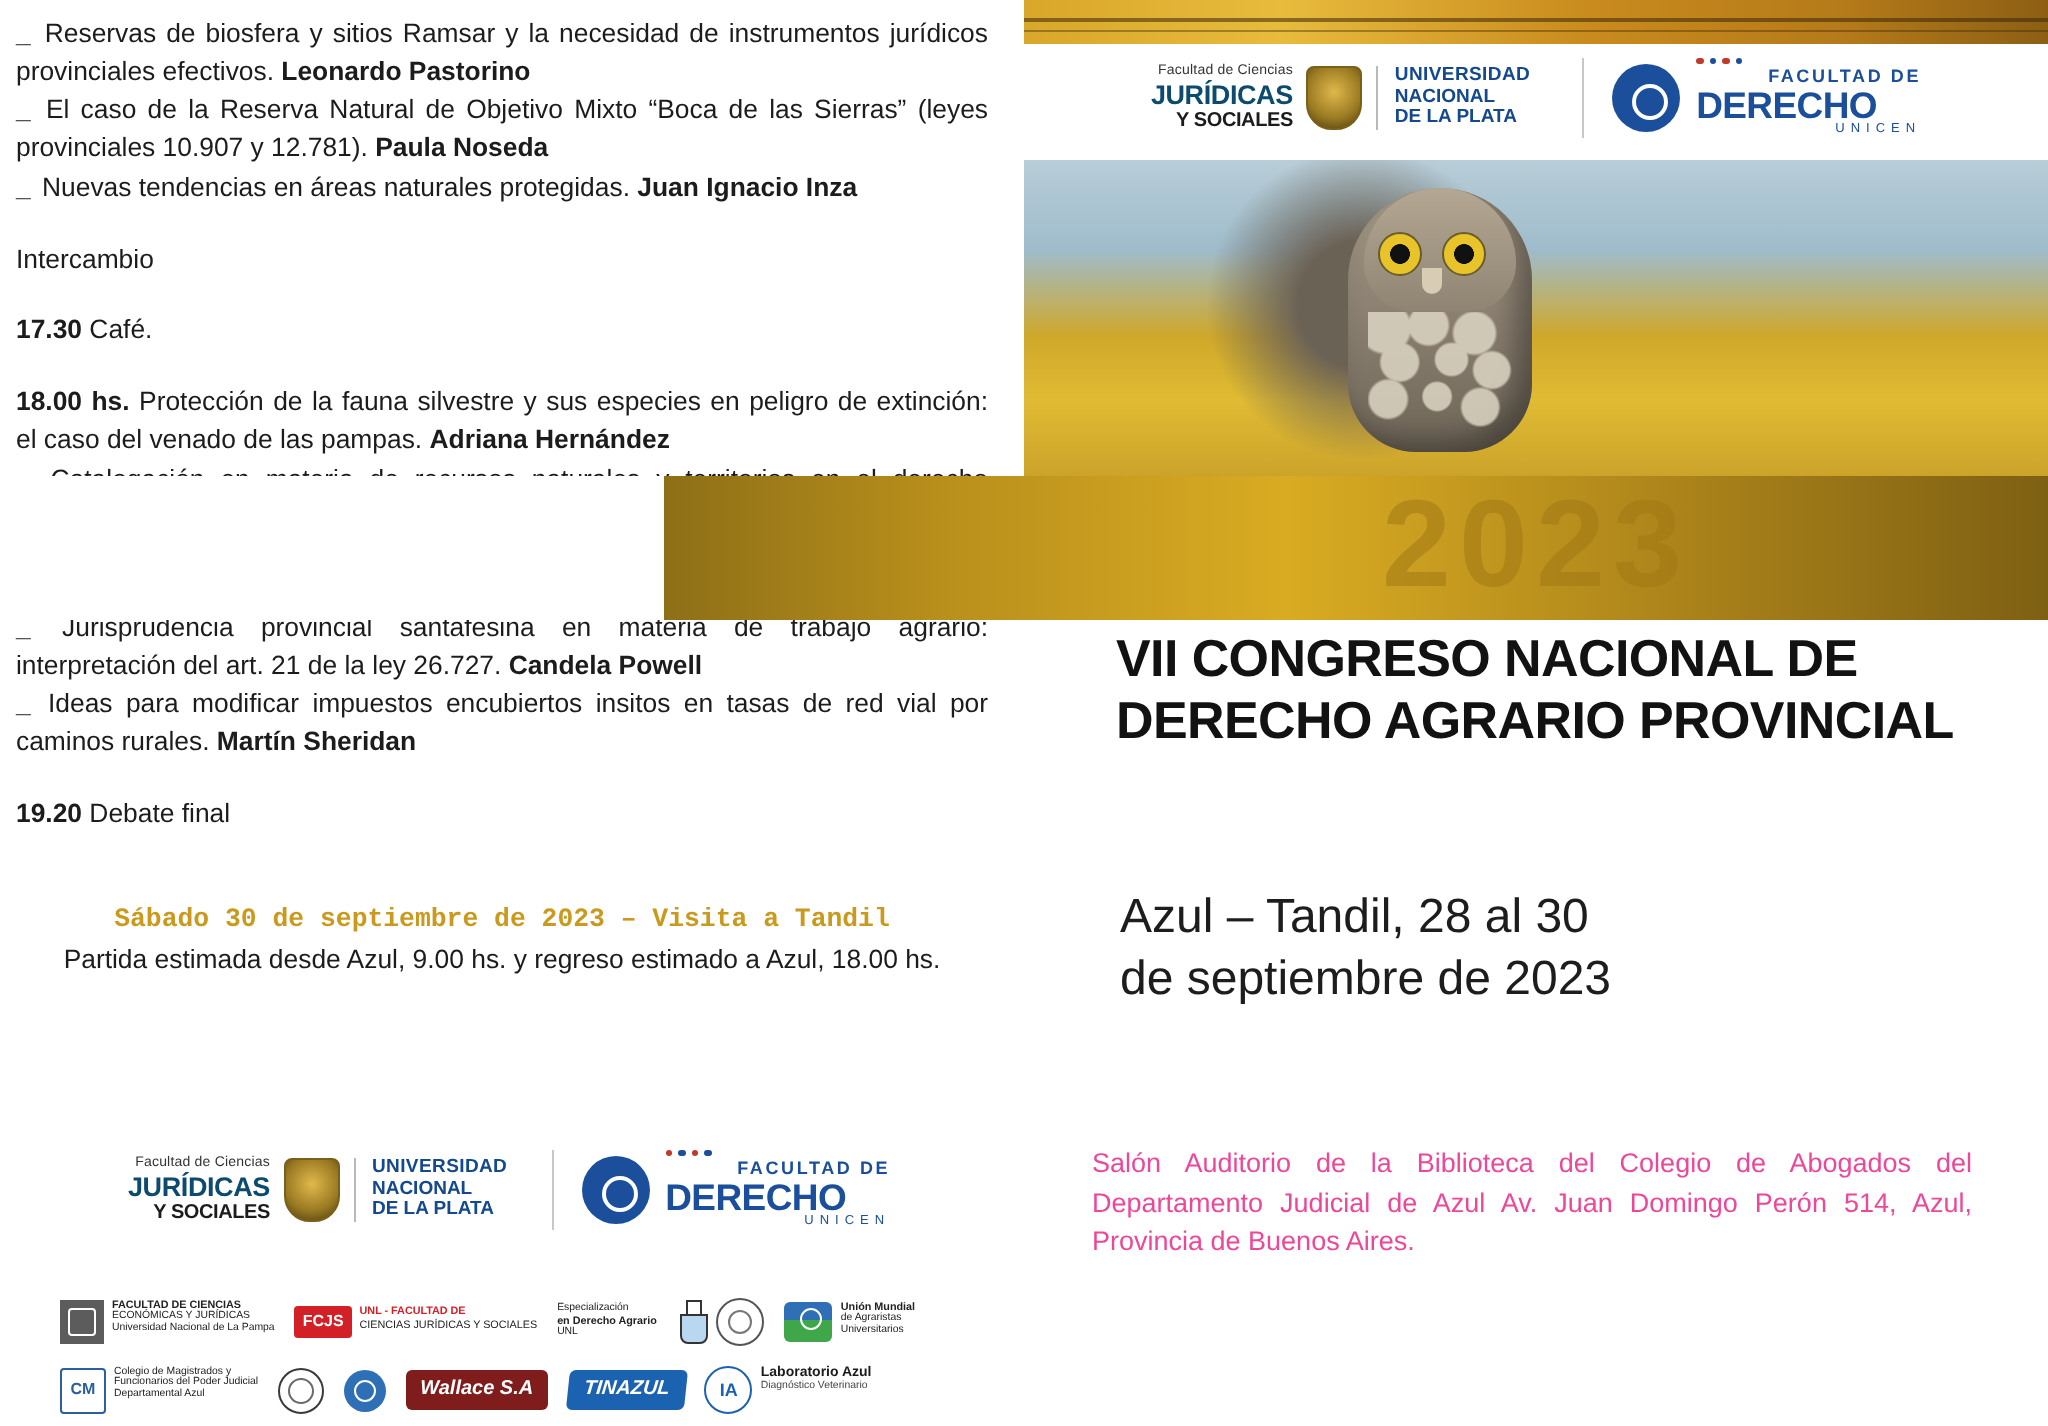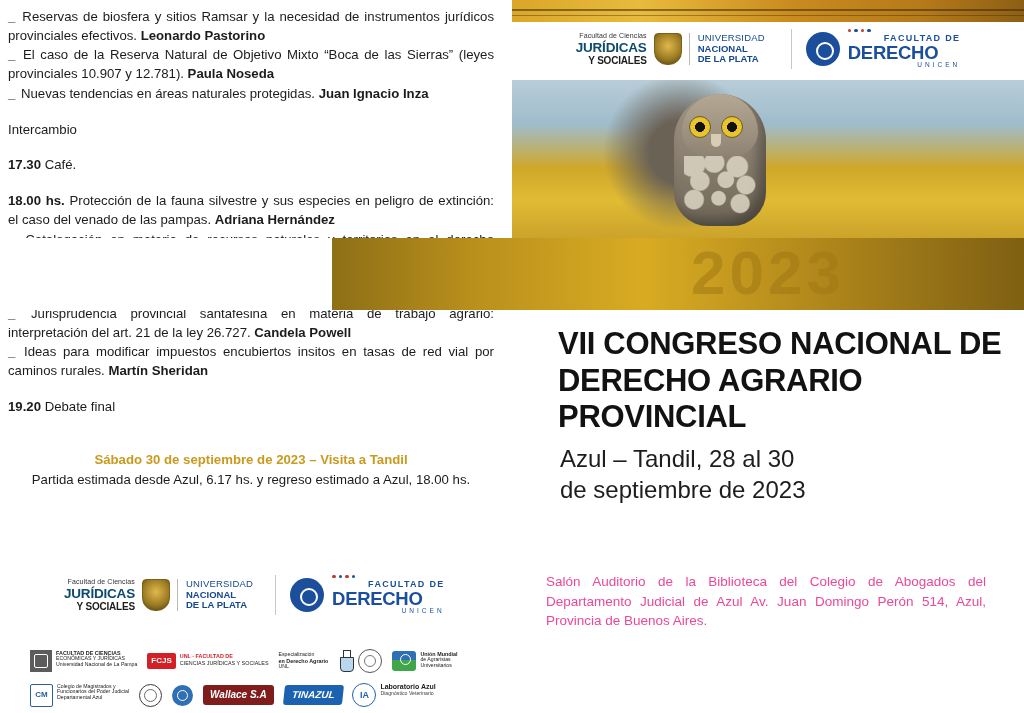--- a/index.html
+++ b/index.html
@@ -60,20 +60,21 @@
   }
   .saturday-block {
     text-align: center;
     margin-top: 34px;
     font-size: 13.2px;
     line-height: 1.45;
   }
   .saturday-title {
     font-weight: 700;
     color: #c99a1e;
+    font-family: Liberation Mono, monospace;
   }
   .saturday-sub {
     color: #1c1c1c;
   }
 
   
   .left-logos {
     position: absolute;
     left: 64px;
     top: 565px;
@@ -118,21 +119,21 @@
     border-radius: 4px 4px 13px 13px;
     border: 1px solid #7a6018;
   }
   .unlp-text-right {
     line-height: 1.15;
     border-left: 1px solid #b9b9b9;
     padding-left: 8px;
   }
   .unlp-univ {
     font-size: 9.5px;
-    font-weight: 400;
+    font-weight: 700;
     color: #14488f;
     letter-spacing: 0.2px;
   }
   .unlp-nac {
     font-size: 9.5px;
     font-weight: 700;
     color: #14488f;
   }
   .unlp-lp {
     font-size: 9.5px;
@@ -424,23 +425,23 @@
   .white-card {
     position: absolute;
     left: 0; top: 238px;
     width: 332px; height: 72px;
     background: #ffffff;
     z-index: 3;
   }
 
   .main-title {
     position: absolute;
-    left: 46px; top: 326px;
+    left: 46px; top: 314px;
     width: 450px;
-    font-size: 31px;
+    font-size: 26px;
     font-weight: 700;
     line-height: 1.18;
     color: #121212;
     letter-spacing: -0.3px;
   }
   .subtitle {
     position: absolute;
     left: 48px; top: 444px;
     width: 450px;
     font-size: 24px;
@@ -513,21 +514,21 @@
       </p>
 
       <div class="gap-md"></div>
 
       <p class="p-line">
         <span class="time">19.20</span><span> Debate final</span>
       </p>
 
       <div class="saturday-block">
         <div class="saturday-title">Sábado 30 de septiembre de 2023 – Visita a Tandil</div>
-        <div class="saturday-sub">Partida estimada desde Azul, 6.17 hs. y regreso estimado a Azul, 18.00 hs.</div>
+        <div class="saturday-sub">Partida estimada desde Azul, 9.00 hs. y regreso estimado a Azul, 18.00 hs.</div>
       </div>
     </div>
 
     <div class="left-logos">
       <div class="unlp-logo">
         <div class="unlp-text-left">
           <div class="unlp-fac">Facultad de Ciencias</div>
           <div class="unlp-jur">JURÍDICAS</div>
           <div class="unlp-soc">Y SOCIALES</div>
         </div>

